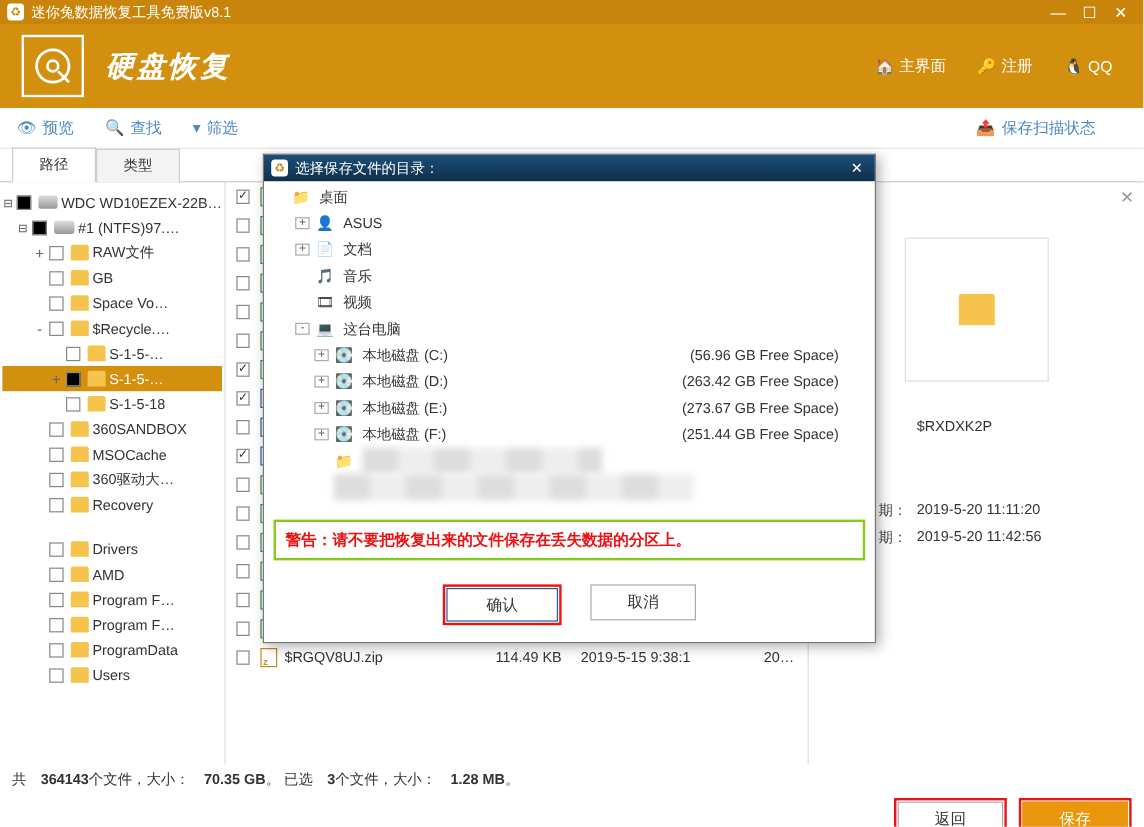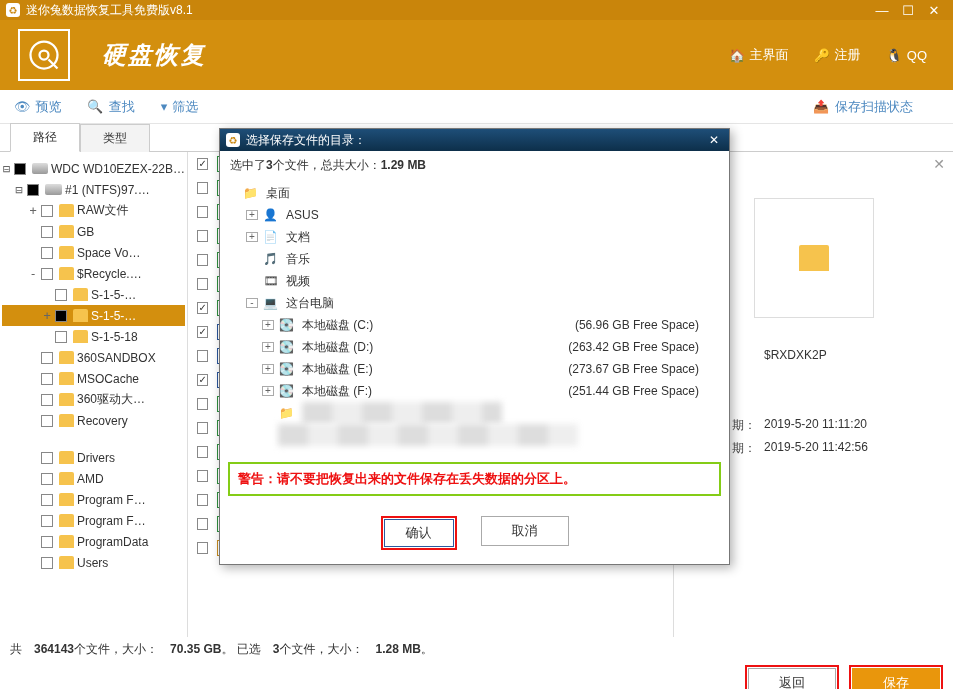--- a/index.html
+++ b/index.html
@@ -6,21 +6,21 @@
   body { width: 953px; height: 689px; background: #fff; overflow: hidden; font-size: 12px; color: #333; position: relative;}
   
   .titlebar { height: 20px; background: #c9850b; display: flex; align-items: center; padding: 0 6px 0 6px; color: #fff; font-size: 12px; }
   .titlebar .icon { width:14px;height:14px;background:#fff;border-radius:3px;margin-right:6px;display:flex;align-items:center;justify-content:center;font-size:10px;color:#c9850b;}
   .titlebar .spacer { flex: 1; }
   .winbtn { width:26px;height:16px;display:flex;align-items:center;justify-content:center;font-size:13px;cursor:pointer;color:#fff;}
   
   .header { height: 70px; background: #d38f0e; display:flex; align-items:center; color:#fff; }
   .hd-logo { width:52px;height:52px;border:2px solid #fff; margin:0 18px; display:flex;align-items:center;justify-content:center;}
   .hd-logo svg { width:36px;height:36px;}
-  .hd-title { font-size:24px; font-style:italic; font-weight:bold; letter-spacing:2px;margin-left:14px;}
+  .hd-title { font-size:24px; font-style:italic; font-weight:bold; letter-spacing:2px;}
   .hd-spacer { flex:1;}
   .hd-link { margin-right:26px; font-size:13px; display:flex;align-items:center;gap:4px;cursor:pointer;}
   
   .toolbar { height: 34px; border-bottom:1px solid #e5e5e5; display:flex; align-items:center; padding:0 14px;}
   .tool { color:#4d89c0; font-size:13px; display:flex;align-items:center;gap:5px;margin-right:26px;cursor:pointer;}
   .toolbar .right { margin-left:auto; }
   
   .tabs-row { height:28px;display:flex;align-items:flex-end;border-bottom:1px solid #ccc;padding-left:10px;gap:0;}
   .tab { padding:5px 22px;border:1px solid #ccc;border-bottom:none;background:#f3f3f3;font-size:12px;cursor:pointer;position:relative;top:1px;}
   .tab.active{ background:#fff; border-bottom:1px solid #fff; }
@@ -70,21 +70,21 @@
   .mod-info{ padding:6px 10px; font-family:"SimSun",monospace; font-size:12px;}
   .mod-info b{font-weight:bold;}
   .mod-tree{ padding:2px 10px 4px; font-family:"SimSun",monospace; font-size:12px;}
   .mt-row{display:flex;align-items:center;height:22px;white-space:nowrap;}
   .mt-row .exp{width:12px;text-align:center;color:#666;border:1px solid #aaa;height:10px;line-height:8px;font-size:10px;margin-right:4px;background:#fff;}
   .mt-row .mico{width:18px;height:15px;margin-right:6px;display:inline-flex;align-items:center;justify-content:center;}
   .mt-row .free{margin-left:auto;padding-right:20px;color:#333;}
   .blurrow{ filter:blur(3px); height:22px; margin:2px 0; background:repeating-linear-gradient(90deg,#ddd 0 30px,#eee 30px 60px);}
   .warning-box{ border:2px solid #84cc16; margin:12px 8px; padding:6px 8px; color:#e11; font-weight:bold; font-size:13px;}
   .mod-btns{ display:flex; justify-content:center; gap:24px; padding:8px 0 14px;}
-  .mod-btns .redbox .btn{width:70px;height:28px;}
+  .mod-btns .redbox .btn{width:93px;height:28px;}
   
   .tree-pane, .list-pane { position:relative;}
 </style>
 </head>
 <body>
 
 <div class="titlebar">
   <span class="icon">♻</span>
   <span>迷你兔数据恢复工具免费版v8.1</span>
   <span class="spacer"></span>
@@ -441,23 +441,20 @@
     </div>
 </div>
 
 <div class="modal-backdrop">
   <div class="mod-title">
     <span class="icon">♻</span>
     <span>选择保存文件的目录：</span>
     <span class="spacer"></span>
     <span class="x">✕</span>
   </div>
-  <div class="mod-info">
-    <span>选中了</span><b>3</b><span>个文件，总共大小：</span><b>1.29 MB</b>
-  </div>
   <div class="mod-tree">
     <div class="mt-row">
         <span style="width:12px"></span>
         <span class="mico">📁</span>
         <span>桌面</span>
       </div>
     <div class="mt-row" style="padding-left:16px">
         <span class="exp">+</span>
         <span class="mico">👤</span>
         <span>ASUS</span>

